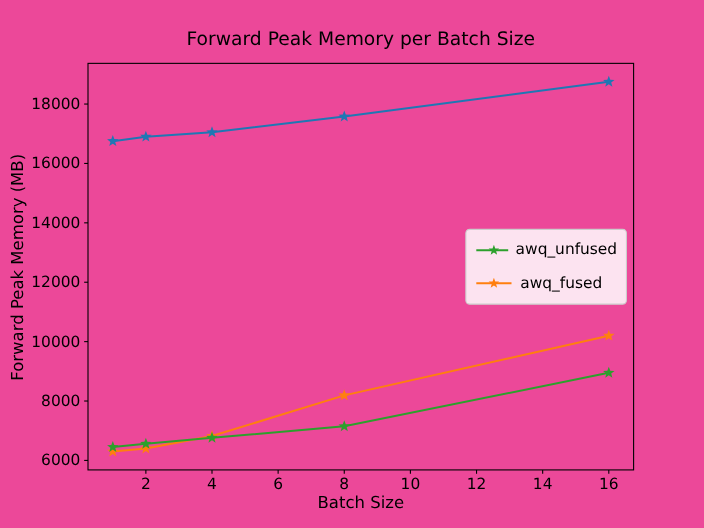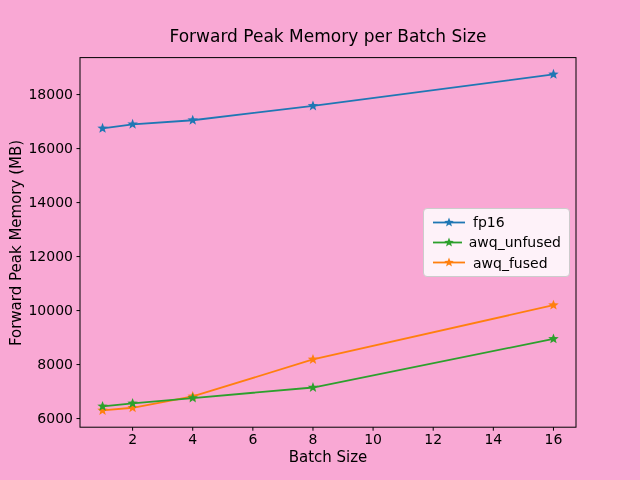--- a/index.html
+++ b/index.html
@@ -4,21 +4,21 @@
 <style>
   html, body {
     margin: 0;
     padding: 0;
     background: #ffffff;
   }
   .figure {
     position: relative;
     width: 640px;
     height: 480px;
-    background: #f9a8d4;
+    background: #ec4899;
     font-family: "DejaVu Sans", sans-serif;
     color: #000000;
     overflow: hidden;
   }
   .chart-title {
     position: absolute;
     left: 80px;
     top: 26px;
     width: 496px;
     text-align: center;
@@ -140,27 +140,20 @@
       <path d="M102.55,400.91L103.90,404.55L107.78,404.71L104.73,407.12L105.78,410.86L102.55,408.71L99.31,410.86L100.36,407.12L97.31,404.71L101.19,404.55Z" fill="#2ca02c"></path>
       <path d="M132.61,397.94L133.96,401.58L137.84,401.74L134.79,404.15L135.84,407.89L132.61,405.74L129.37,407.89L130.42,404.15L127.38,401.74L131.25,401.58Z" fill="#2ca02c"></path>
       <path d="M192.73,392.54L194.08,396.18L197.96,396.34L194.91,398.75L195.96,402.49L192.73,400.34L189.49,402.49L190.54,398.75L187.50,396.34L191.38,396.18Z" fill="#2ca02c"></path>
       <path d="M312.97,382.01L314.32,385.65L318.20,385.81L315.16,388.22L316.20,391.96L312.97,389.81L309.74,391.96L310.78,388.22L307.74,385.81L311.62,385.65Z" fill="#2ca02c"></path>
       <path d="M553.45,333.42L554.81,337.06L558.69,337.22L555.64,339.63L556.69,343.37L553.45,341.22L550.22,343.37L551.27,339.63L548.22,337.22L552.10,337.06Z" fill="#2ca02c"></path>
     </svg>
   <div class="xlabel">Batch Size</div>
   <div class="legend" id="legend">
       <div class="lg-row">
         <svg width="34" height="15">
-          <line x1="1" y1="7.5" x2="33" y2="7.5" stroke="#1f77b4" stroke-width="1.8"></line>
-          <path d="M17.00,2.50L18.23,5.80L21.76,5.95L19.00,8.15L19.94,11.55L17.00,9.60L14.06,11.55L15.00,8.15L12.24,5.95L15.77,5.80Z" fill="#1f77b4"></path>
-        </svg>
-        <span class="lg-label">fp16</span>
-      </div>
-      <div class="lg-row">
-        <svg width="34" height="15">
           <line x1="1" y1="7.5" x2="33" y2="7.5" stroke="#2ca02c" stroke-width="1.8"></line>
           <path d="M17.00,2.50L18.23,5.80L21.76,5.95L19.00,8.15L19.94,11.55L17.00,9.60L14.06,11.55L15.00,8.15L12.24,5.95L15.77,5.80Z" fill="#2ca02c"></path>
         </svg>
         <span class="lg-label">awq_unfused</span>
       </div>
       <div class="lg-row">
         <svg width="34" height="15">
           <line x1="1" y1="7.5" x2="33" y2="7.5" stroke="#ff7f0e" stroke-width="1.8"></line>
           <path d="M17.00,2.50L18.23,5.80L21.76,5.95L19.00,8.15L19.94,11.55L17.00,9.60L14.06,11.55L15.00,8.15L12.24,5.95L15.77,5.80Z" fill="#ff7f0e"></path>
         </svg>

